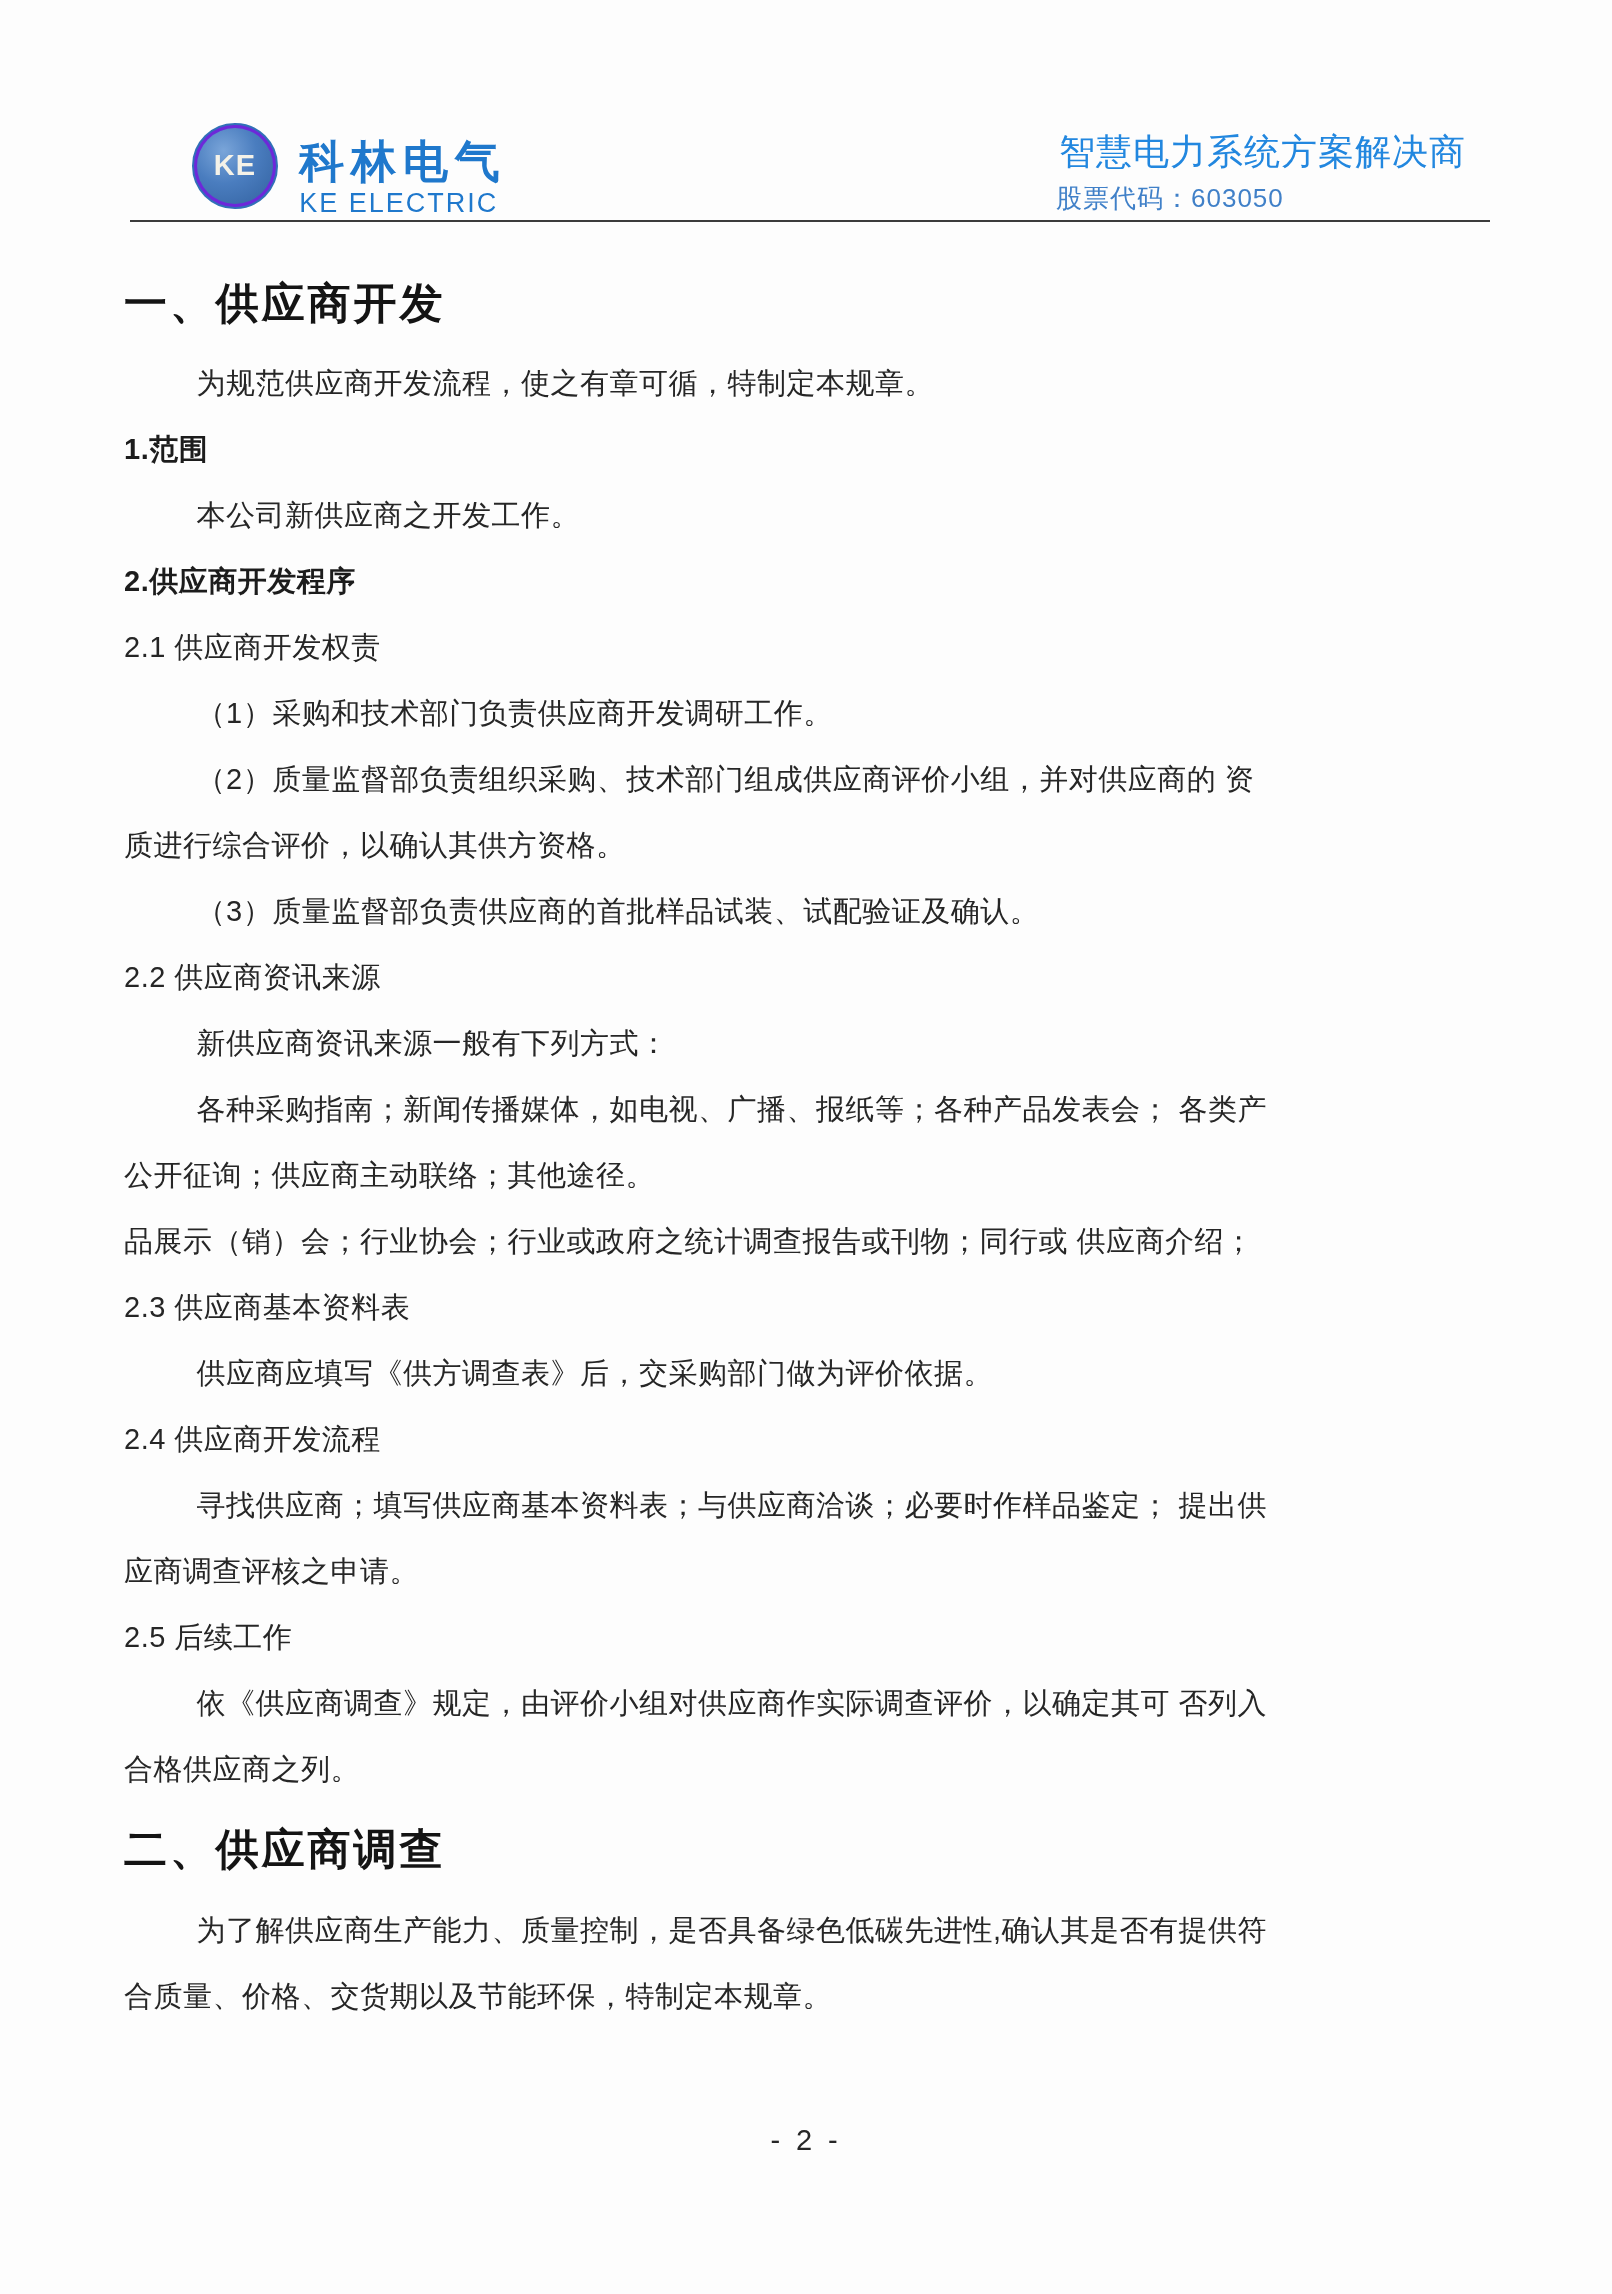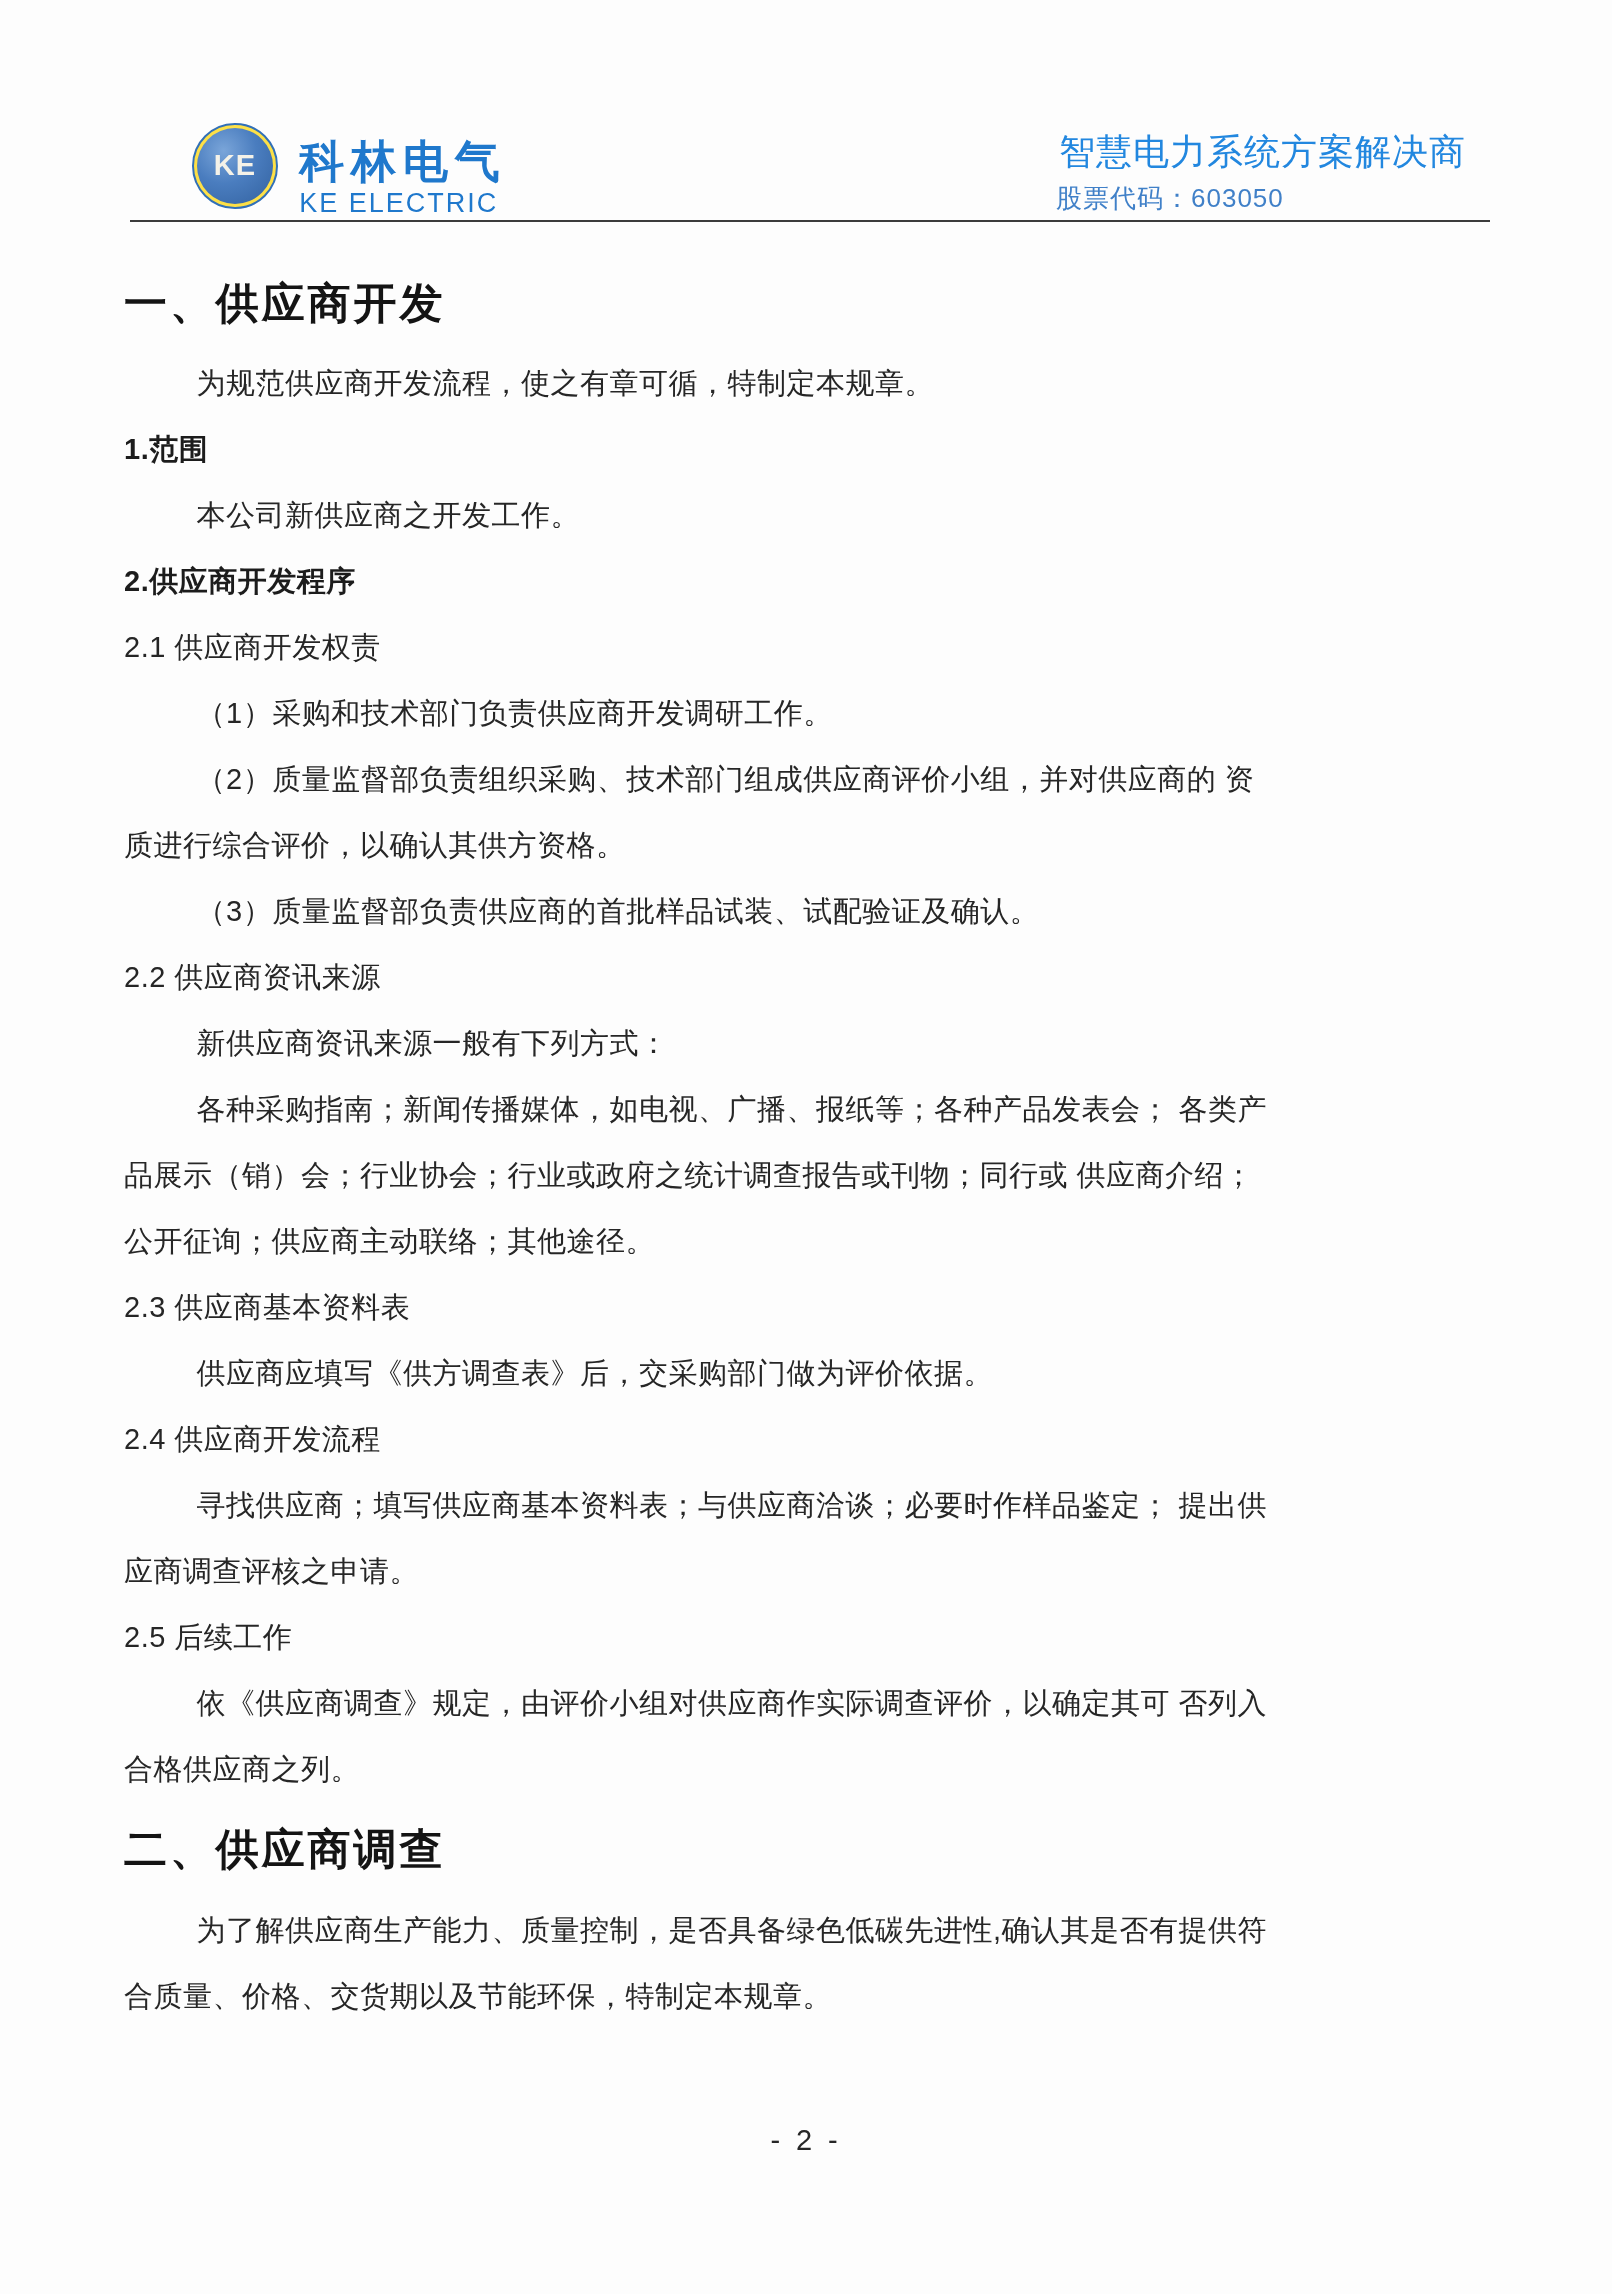--- a/index.html
+++ b/index.html
@@ -11,21 +11,21 @@
     font-family:"Liberation Sans","DejaVu Sans",sans-serif;
     color:#262626;
     overflow:hidden;
   }
   
   .header{position:absolute;top:0;left:0;width:100%;height:222px;}
   .logo-wrap{position:absolute;left:192px;top:123px;display:flex;align-items:flex-start;}
   .logo-circle{
     width:76px;height:76px;border-radius:50%;
     border:2.9px solid #3170b8;
-    background:#fde047;
+    background:#6d28d9;
     padding:2.9px;
     box-sizing:content-box;
   }
   .logo-inner{
     width:76px;height:76px;border-radius:50%;
     background:radial-gradient(circle at 35% 30%, #7aa5d9 0%, #4a7dbf 45%, #32619f 100%);
     display:flex;align-items:center;justify-content:center;
   }
   .logo-monogram{
     color:#f5f2e8;font-weight:bold;font-size:29px;letter-spacing:1px;
@@ -85,22 +85,22 @@
     <div class="line indent">本公司新供应商之开发工作。</div>
     <div class="line bold">2.供应商开发程序</div>
     <div class="line">2.1 供应商开发权责</div>
     <div class="line indent">（1）采购和技术部门负责供应商开发调研工作。</div>
     <div class="line indent">（2）质量监督部负责组织采购、技术部门组成供应商评价小组，并对供应商的 资</div>
     <div class="line">质进行综合评价，以确认其供方资格。</div>
     <div class="line indent">（3）质量监督部负责供应商的首批样品试装、试配验证及确认。</div>
     <div class="line">2.2 供应商资讯来源</div>
     <div class="line indent">新供应商资讯来源一般有下列方式：</div>
     <div class="line indent">各种采购指南；新闻传播媒体，如电视、广播、报纸等；各种产品发表会； 各类产</div>
+    <div class="line">公开征询；供应商主动联络；其他途径。</div>
     <div class="line">品展示（销）会；行业协会；行业或政府之统计调查报告或刊物；同行或 供应商介绍；</div>
-    <div class="line">公开征询；供应商主动联络；其他途径。</div>
     <div class="line">2.3 供应商基本资料表</div>
     <div class="line indent">供应商应填写《供方调查表》后，交采购部门做为评价依据。</div>
     <div class="line">2.4 供应商开发流程</div>
     <div class="line indent">寻找供应商；填写供应商基本资料表；与供应商洽谈；必要时作样品鉴定； 提出供</div>
     <div class="line">应商调查评核之申请。</div>
     <div class="line">2.5 后续工作</div>
     <div class="line indent">依《供应商调查》规定，由评价小组对供应商作实际调查评价，以确定其可 否列入</div>
     <div class="line">合格供应商之列。</div>
     <div class="h1 second">二、供应商调查</div>
     <div class="line indent">为了解供应商生产能力、质量控制，是否具备绿色低碳先进性,确认其是否有提供符</div>

